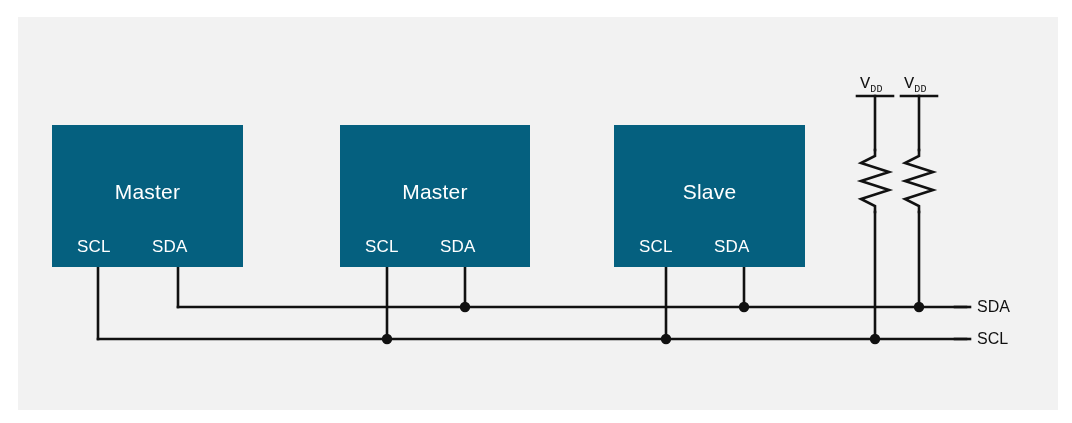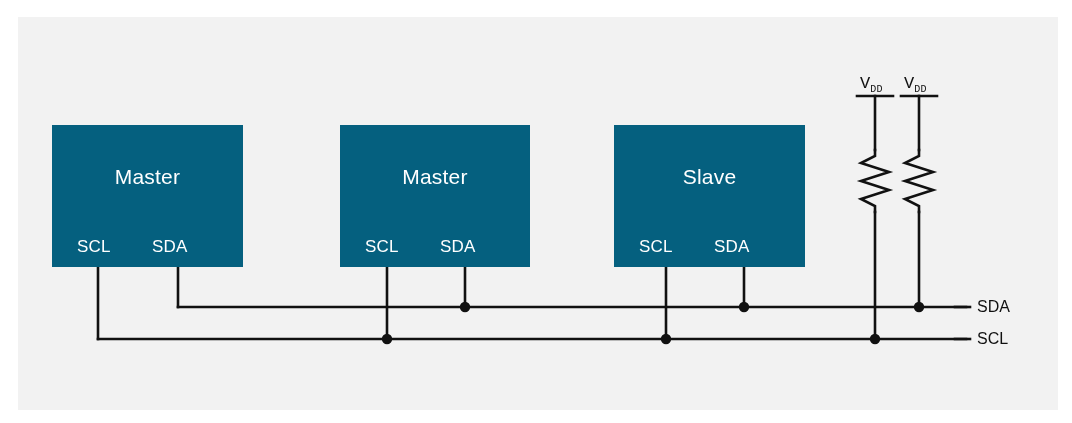--- a/index.html
+++ b/index.html
@@ -36,21 +36,21 @@
   }
   .node-box {
     position: absolute;
     background: #05607f;
     box-sizing: border-box;
   }
   .node-title {
     position: absolute;
     left: 0;
     right: 0;
-    top: 40px;
+    top: 55px;
     text-align: center;
     color: #ffffff;
     font-size: 21px;
     font-family: "Liberation Sans", sans-serif;
     letter-spacing: 0.2px;
   }
   .pin-label {
     position: absolute;
     bottom: 10px;
     color: #ffffff;

